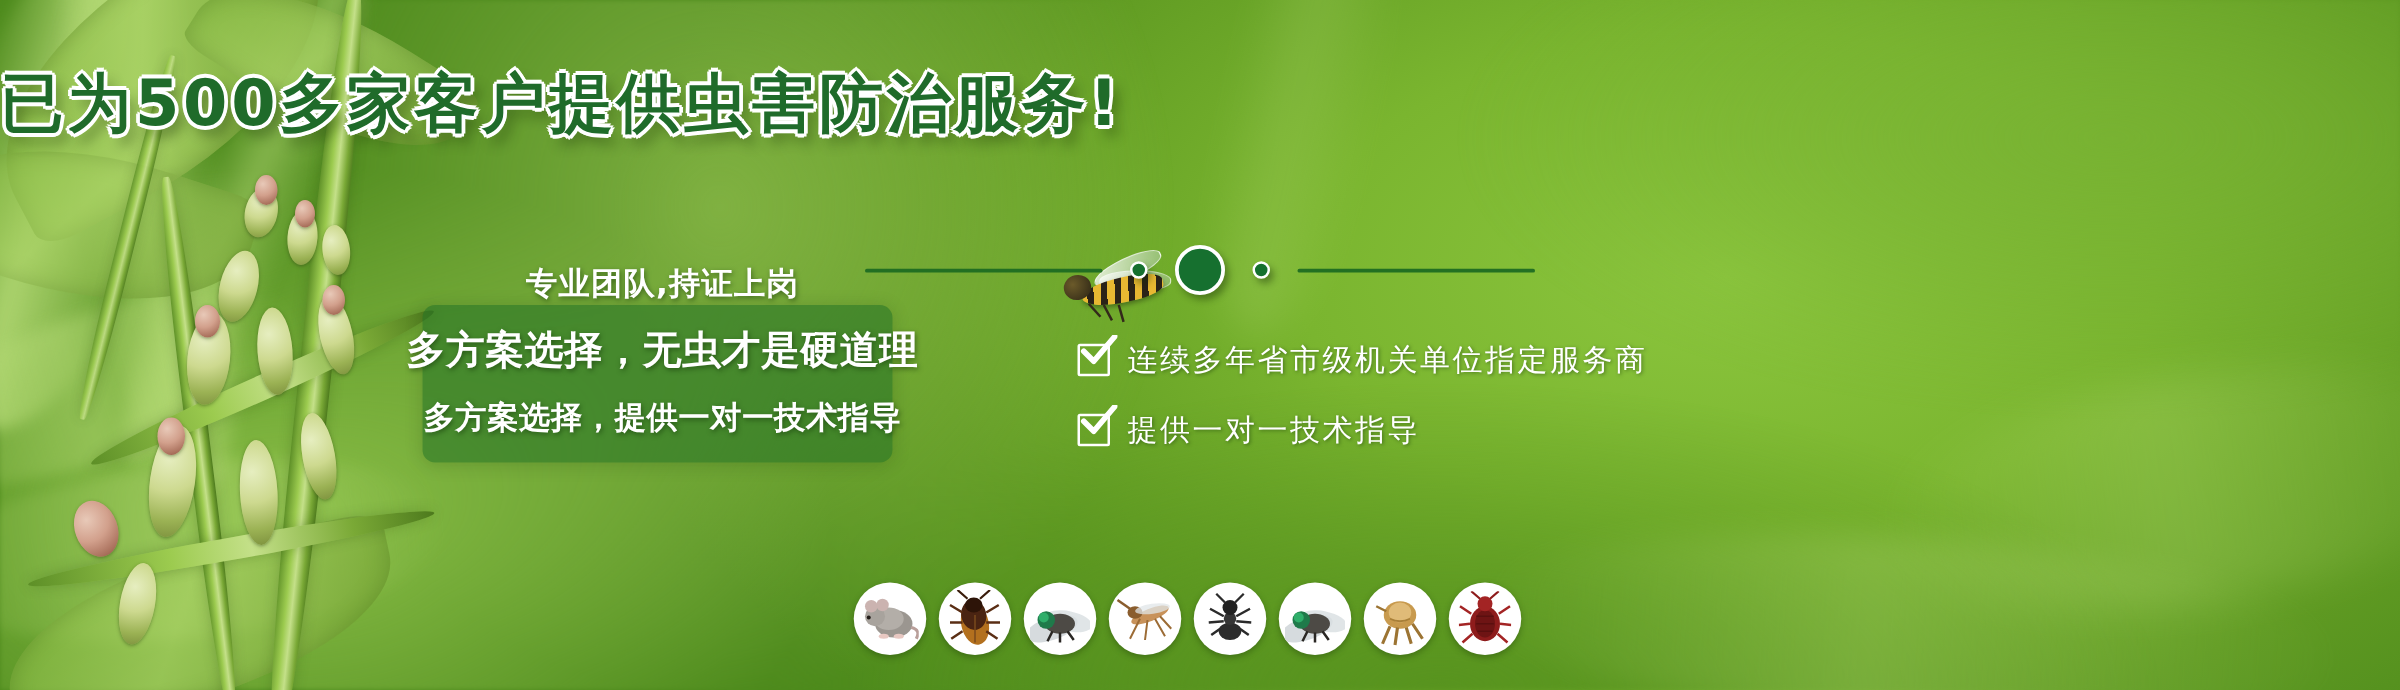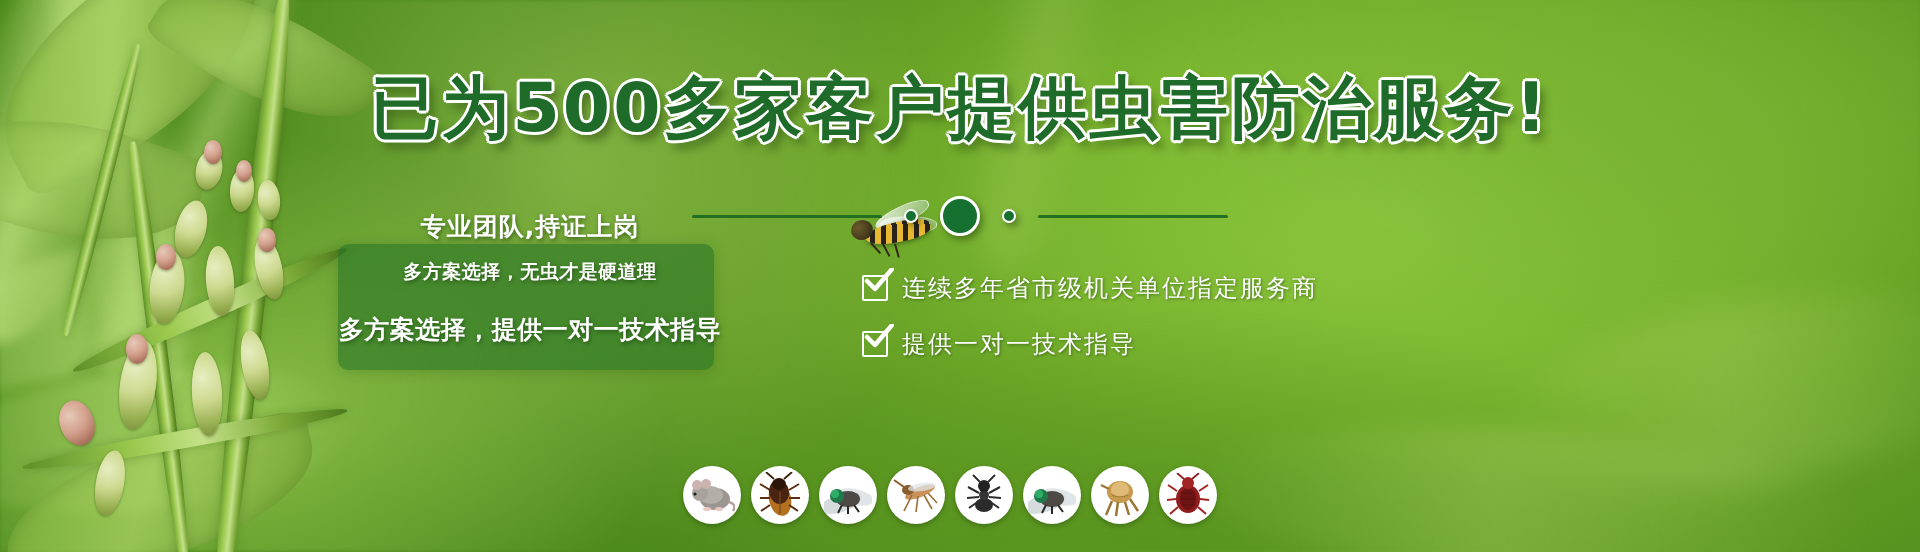--- a/index.html
+++ b/index.html
@@ -100,23 +100,22 @@
     position:absolute; width:58px; height:17px; border-radius:60% 40% 50% 40%;
     background:linear-gradient(120deg,rgba(255,255,255,.82),rgba(210,225,235,.35));
     border:1px solid rgba(255,255,255,.55);
   }
   .fly-wing.w1{ left:28px; top:8px;  transform:rotate(-22deg); }
   .fly-wing.w2{ left:34px; top:18px; transform:rotate(2deg); opacity:.8;}
   .fly-leg{ position:absolute; width:14px; height:2px; background:#33291a; transform-origin:left center;}
 
   
   .headline{
-    position:absolute; left:0; right:0; top:74px;
-    text-align:center;
-    font-size:68px;
+    position:absolute; left:0; right:0; top:58px;
+    font-size:51px;
     font-weight:bold;
     letter-spacing:3px;
     line-height:1;
     color:#1f6b2a;
     font-family:"DejaVu Sans","Liberation Sans",sans-serif;
     text-shadow:
       -2px -2px 0 #ffffff,  2px -2px 0 #ffffff,
       -2px  2px 0 #ffffff,  2px  2px 0 #ffffff,
       -3px  0   0 #ffffff,  3px  0   0 #ffffff,
        0   -3px 0 #ffffff,  0    3px 0 #ffffff,
@@ -156,21 +155,21 @@
     gap:4px;
   }
   .pline{
     color:#ffffff;
     font-weight:bold;
     white-space:nowrap;
     text-shadow:1px 2px 4px rgba(15,45,5,.55);
     font-family:"DejaVu Sans","Liberation Sans",sans-serif;
   }
   .pline.l1{ font-size:25px; letter-spacing:1px; margin-bottom:12px; }
-  .pline.l2{ font-size:19px; letter-spacing:.5px; margin-bottom:24px; }
+  .pline.l2{ font-size:31px; letter-spacing:.5px; margin-bottom:12px; }
   .pline.l3{ font-size:25px; letter-spacing:.5px; }
 
   
   .bullets{
     position:absolute; left:862px; top:272px;
     display:flex; flex-direction:column; gap:24px;text-align:center;
   }
   .bullet{ display:flex; align-items:center; gap:14px; }
   .checkbox{
     width:26px; height:26px; position:relative; flex:0 0 26px;

